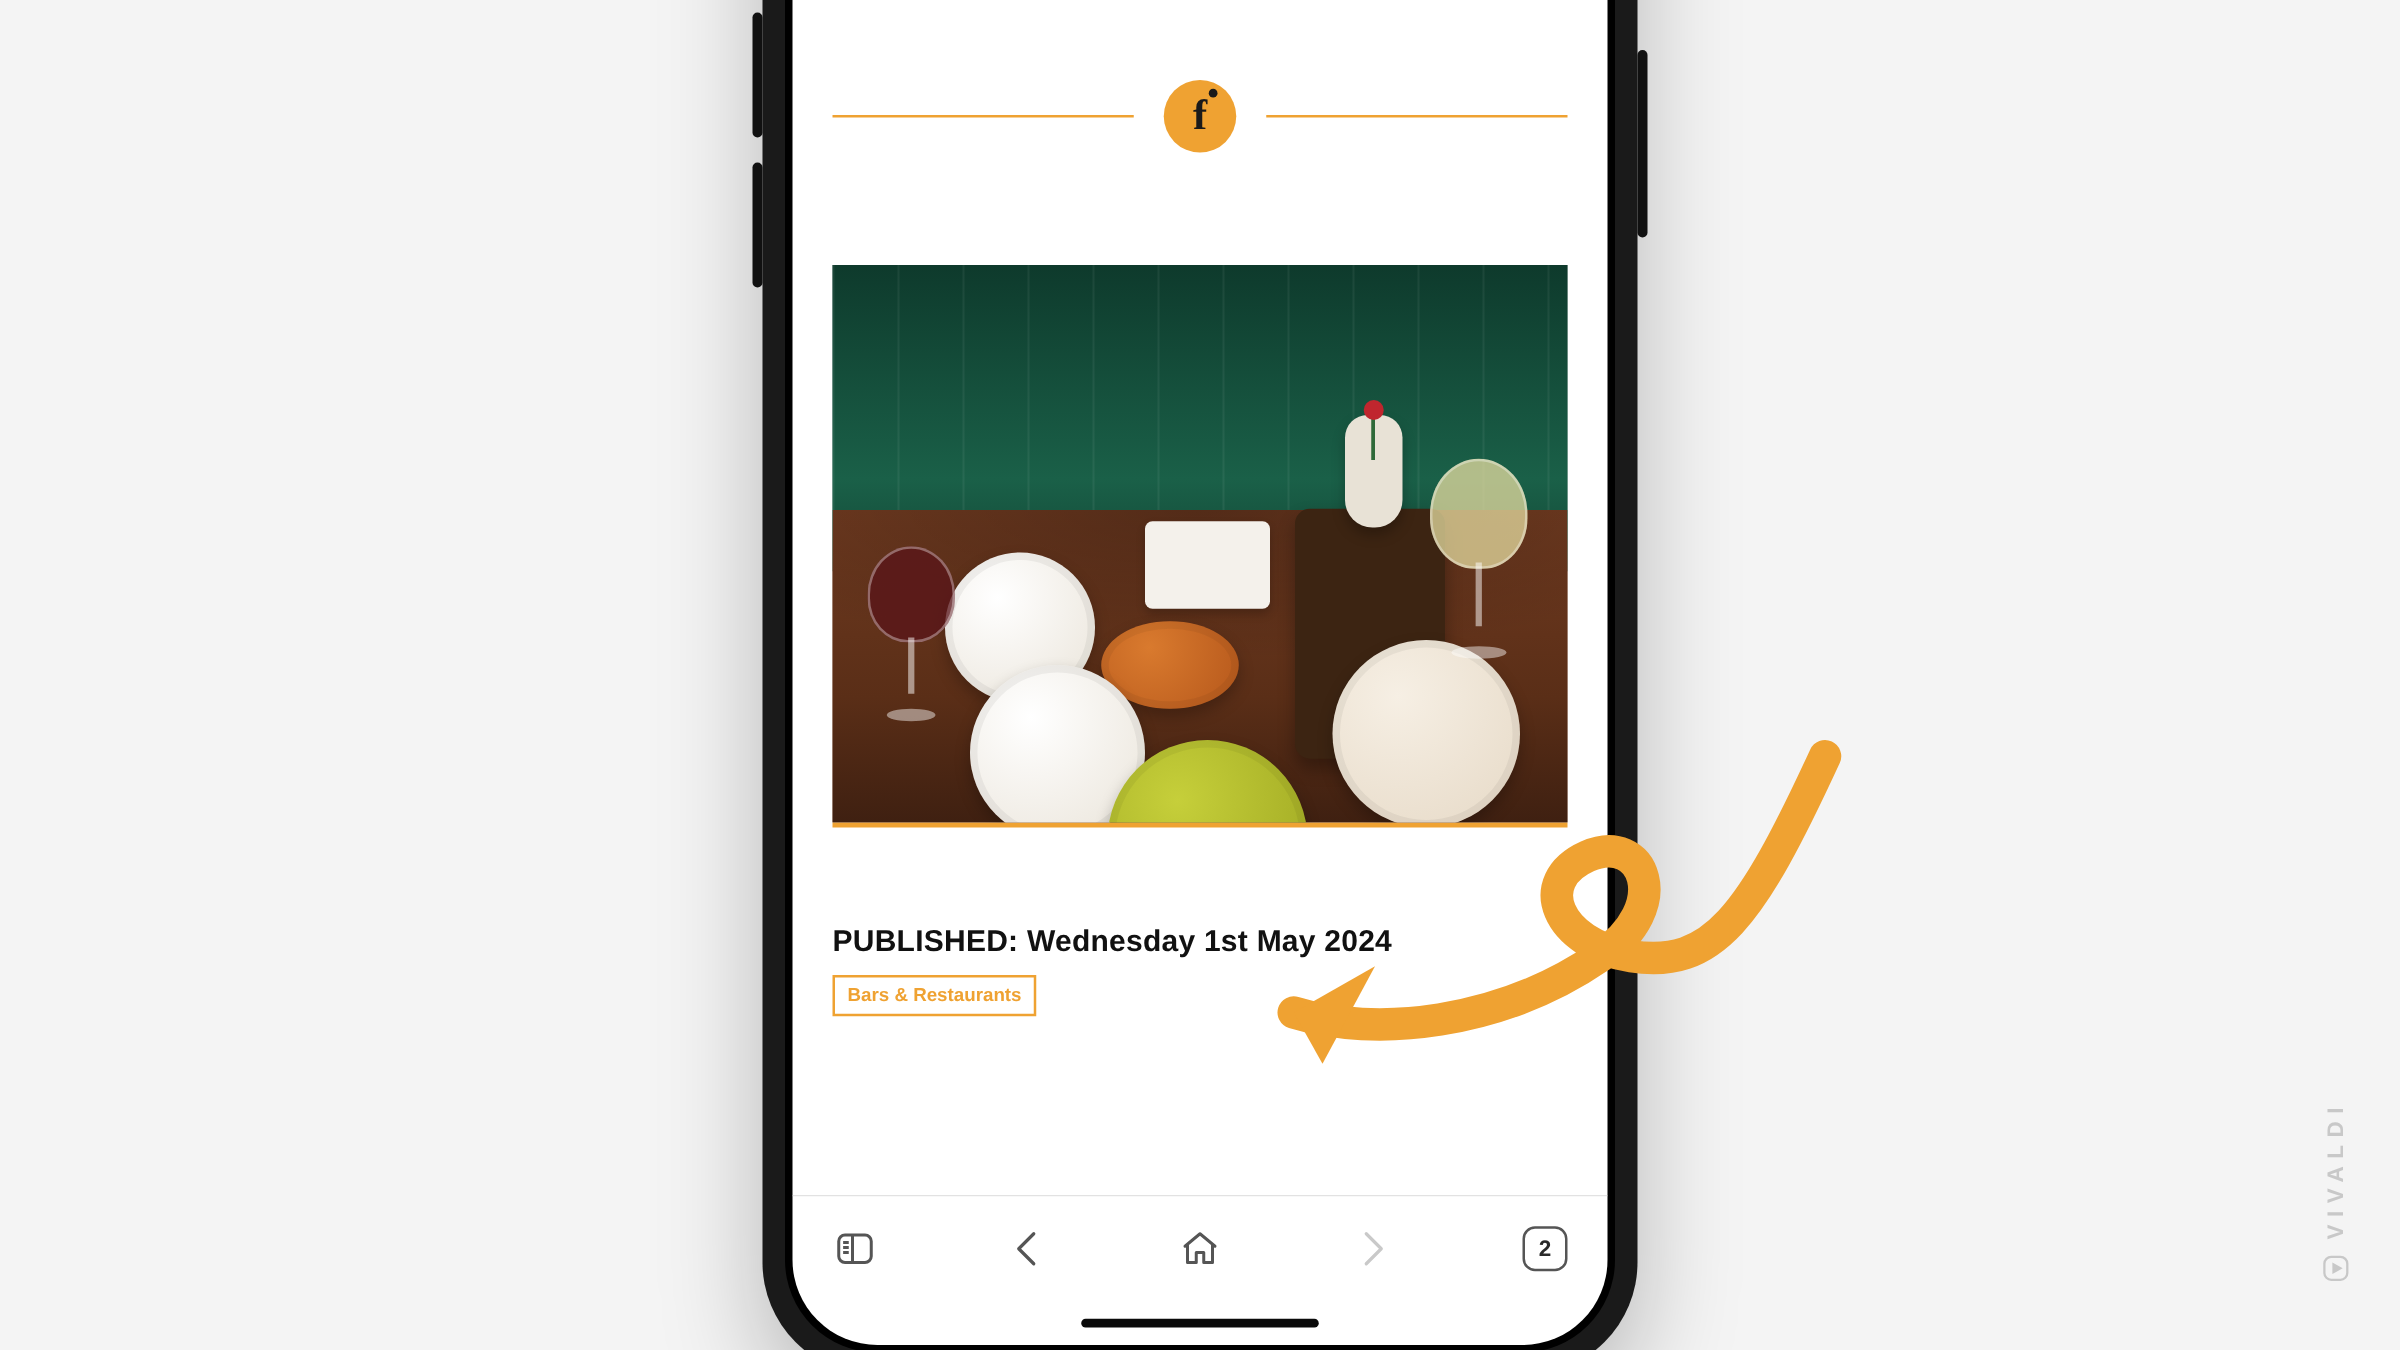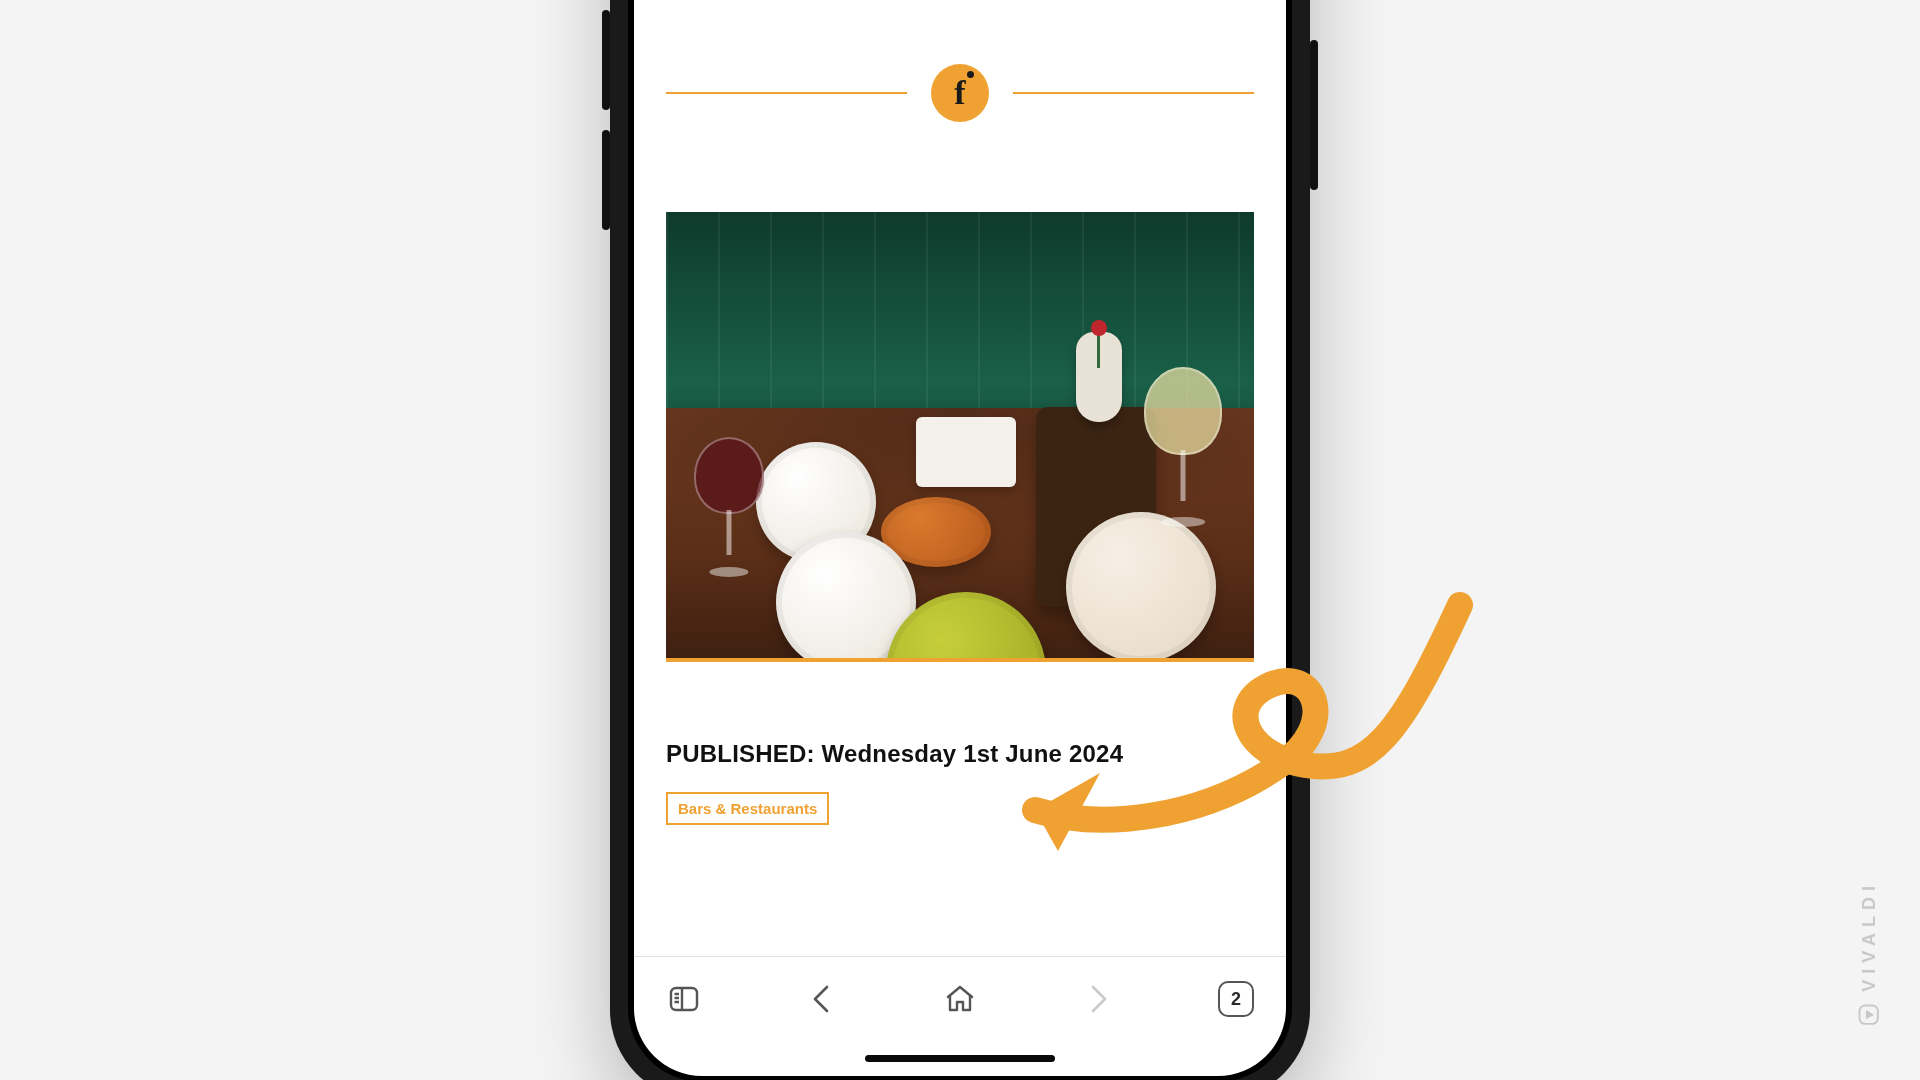--- a/index.html
+++ b/index.html
@@ -134,21 +134,21 @@
 
   .meta { margin-top: 78px; }
   .published {
     font-weight: 800;
     font-size: 24px;
     color: #111;
     letter-spacing: 0.2px;
   }
   .tag {
     display:inline-block;
-    margin-top: 24px;
+    margin-top: 12px;
     border: 2px solid #efa232;
     color: #efa232;
     font-weight: 700;
     font-size: 15px;
     padding: 6px 10px;
   }
 
   
   .toolbar {
     margin-top: auto;
@@ -249,21 +249,21 @@
             </div>
             <div class="wine-white">
               <div class="glass-bowl"></div>
                 <div class="glass-stem"></div>
                 <div class="glass-base"></div>
             </div>
           </div>
         </div>
 
         <div class="meta">
-          <div class="published">PUBLISHED: Wednesday 1st June 2024</div>
+          <div class="published">PUBLISHED: Wednesday 1st May 2024</div>
           <span class="tag">Bars &amp; Restaurants</span>
         </div>
 
       </div>
 
       <div class="toolbar">
         <div class="tb-btn" aria-label="panel">
           <svg width="32" height="32" viewBox="0 0 32 32" fill="none" stroke="currentColor" stroke-width="2.4">
             <rect x="3" y="5" width="26" height="22" rx="5"></rect>
             <line x1="14" y1="5" x2="14" y2="27"></line>

